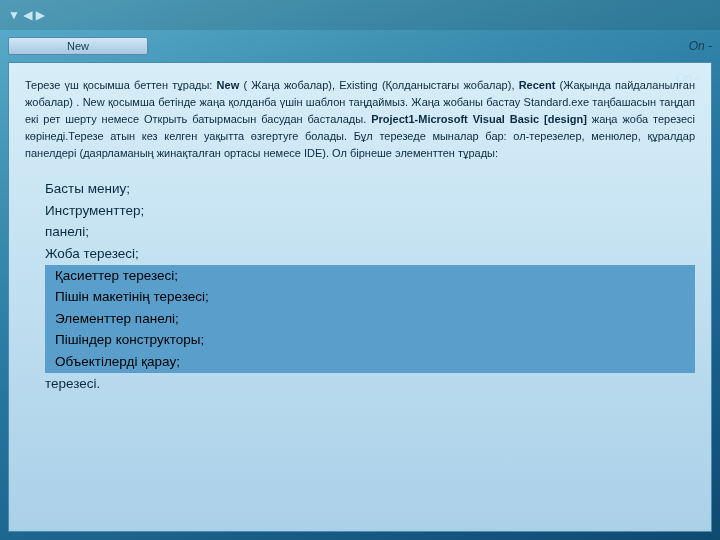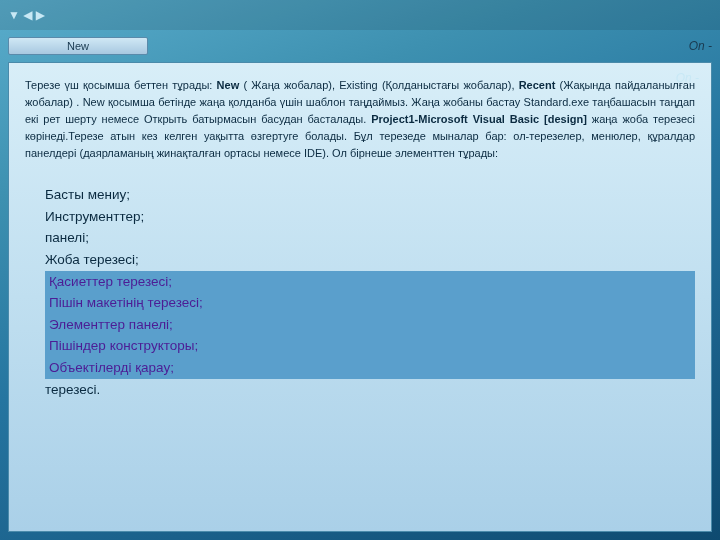--- a/index.html
+++ b/index.html
@@ -80,34 +80,34 @@
       color: #0a2a40;
       line-height: 1.55;
       text-align: justify;
     }
 
     .bold {
       font-weight: bold;
     }
 
     .list-section {
-      margin-top: 22px;
+      margin-top: 16px;
       padding-left: 20px;
     }
 
     .list-item {
       font-size: 13.5px;
       color: #0a2a40;
       line-height: 1.6;
     }
 
     .list-item.highlighted {
       background-color: #5a9fcc;
-      color: #4c1d95;
-      padding: 0 4px;
+      color: #000000;
+      padding: 0 10px;
       display: inline-block;
       width: 100%;
     }
 
     
     .on-indicator {
       position: absolute;
       top: 8px;
       right: 12px;
       color: #c8e8f5;

